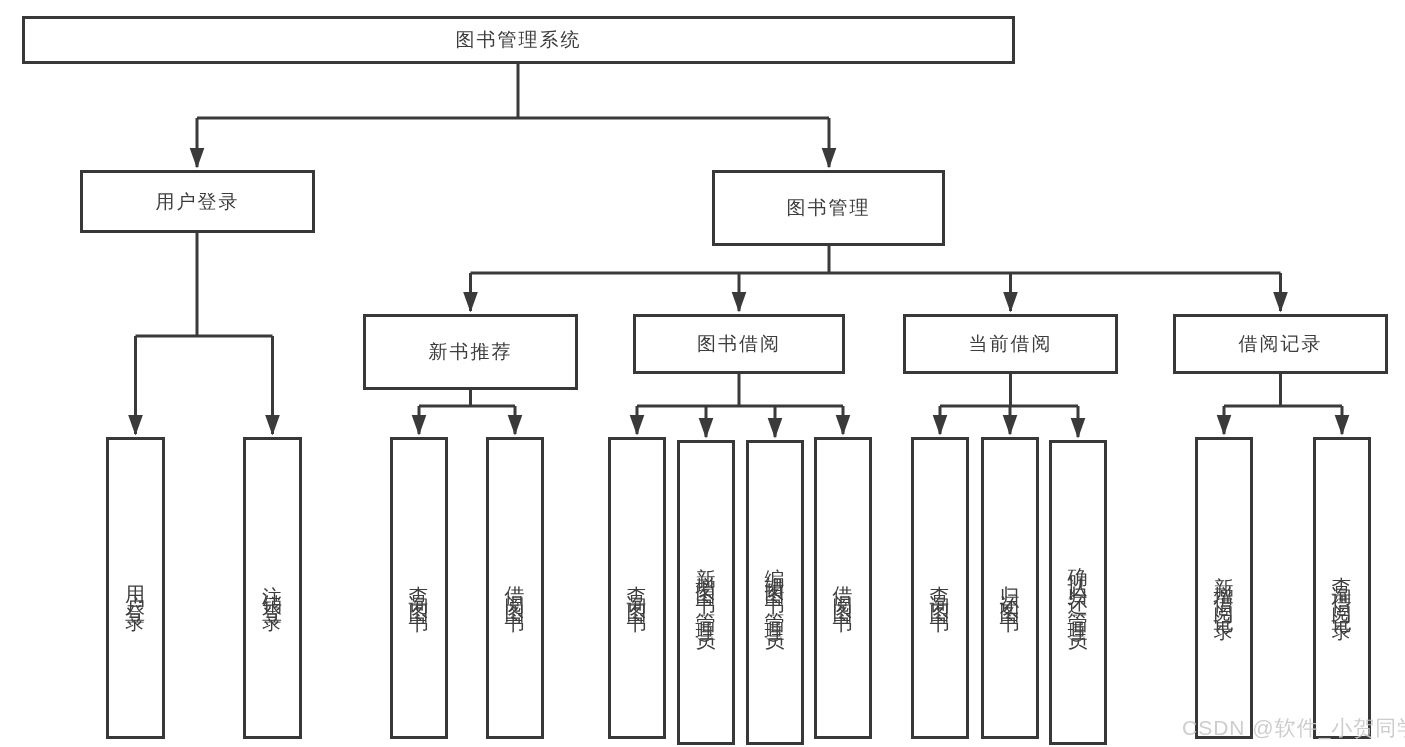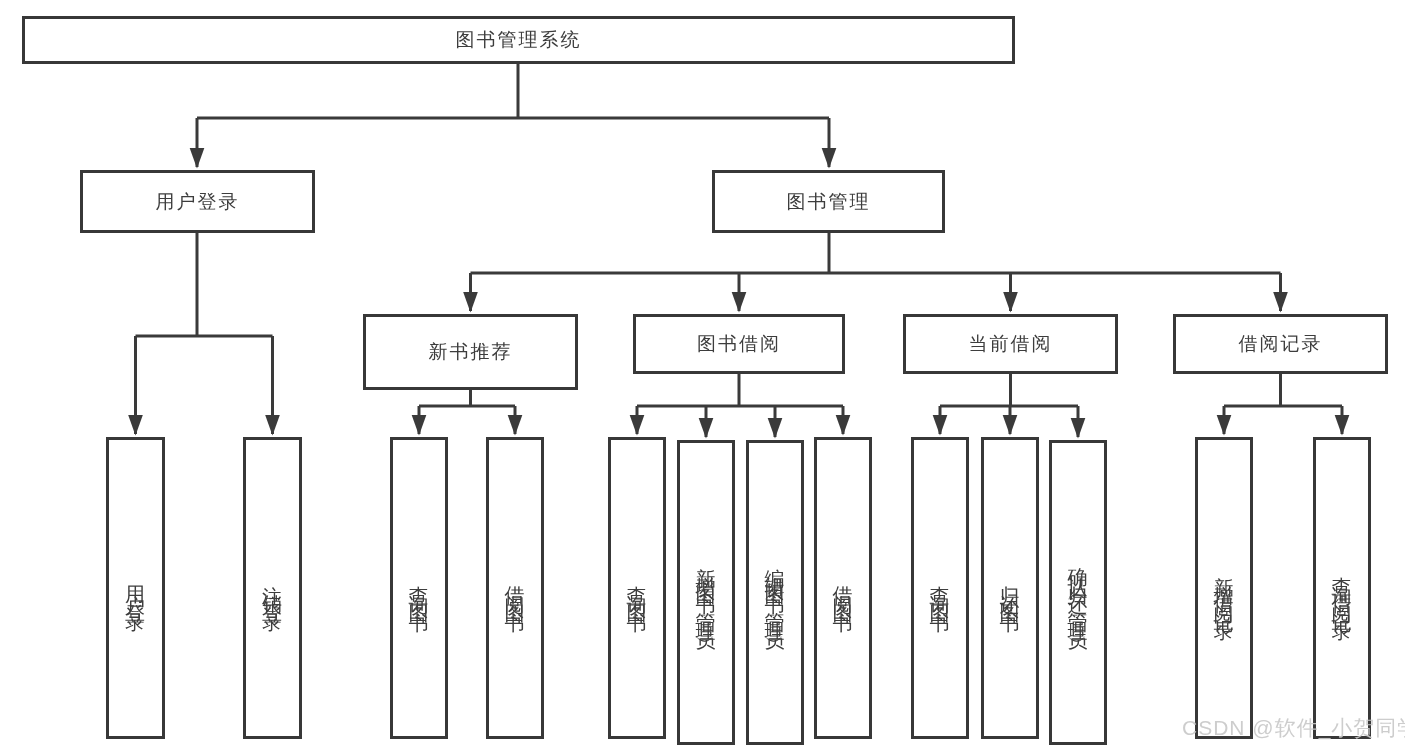--- a/index.html
+++ b/index.html
@@ -101,21 +101,21 @@
     <path class="ar" d="M1078 406 V437" marker-end="url(#arrow)"></path>
 
     <path class="ln" d="M1280.5 374 V406 M1224 406 H1342"></path>
     <path class="ar" d="M1224 406 V434" marker-end="url(#arrow)"></path>
     <path class="ar" d="M1342 406 V434" marker-end="url(#arrow)"></path>
   </svg>
 
   <div class="node" style="left:22px; top:16px; width:993px; height:48px;">图书管理系统</div>
 
   <div class="node" style="left:80px; top:170px; width:235px; height:63px;">用户登录</div>
-  <div class="node" style="left:712px; top:170px; width:233px; height:63px;">图书管理</div>
+  <div class="node" style="left:712px; top:170px; width:233px; height:76px;">图书管理</div>
 
   <div class="node" style="left:363px; top:314px; width:215px; height:76px;">新书推荐</div>
   <div class="node" style="left:633px; top:314px; width:212px; height:60px;">图书借阅</div>
   <div class="node" style="left:903px; top:314px; width:215px; height:60px;">当前借阅</div>
   <div class="node" style="left:1173px; top:314px; width:215px; height:60px;">借阅记录</div>
 
   <div class="node leaf" style="left:106px; top:437px; width:59px; height:302px;">用户登录</div>
   <div class="node leaf" style="left:243px; top:437px; width:59px; height:302px;">注销登录</div>
 
   <div class="node leaf" style="left:390px; top:437px; width:58px; height:302px;">查询图书</div>

